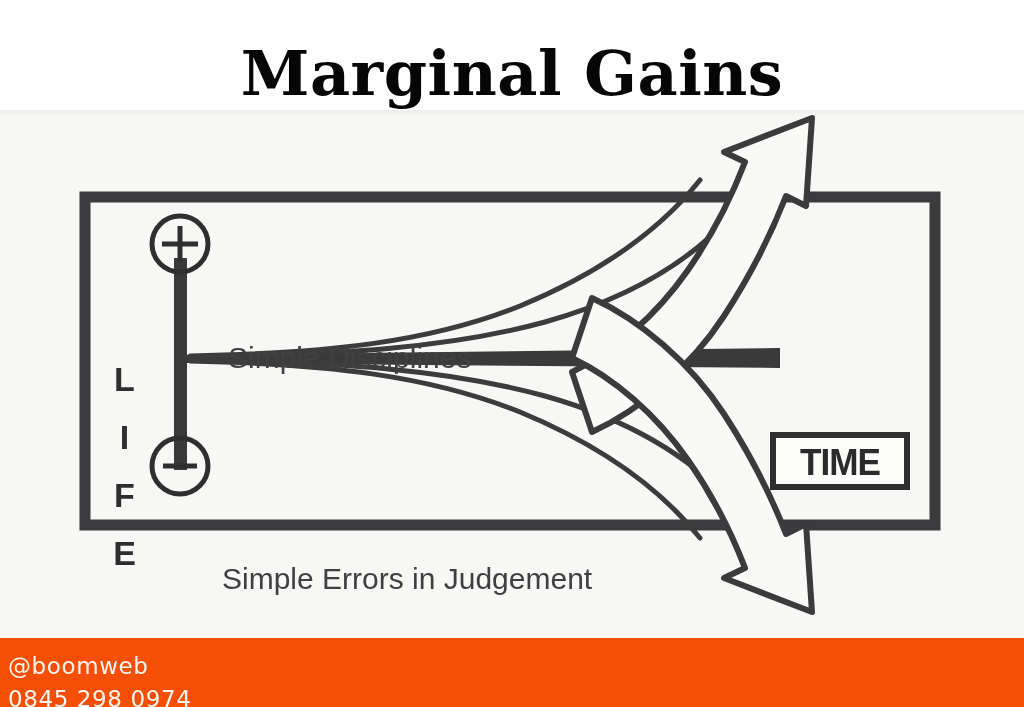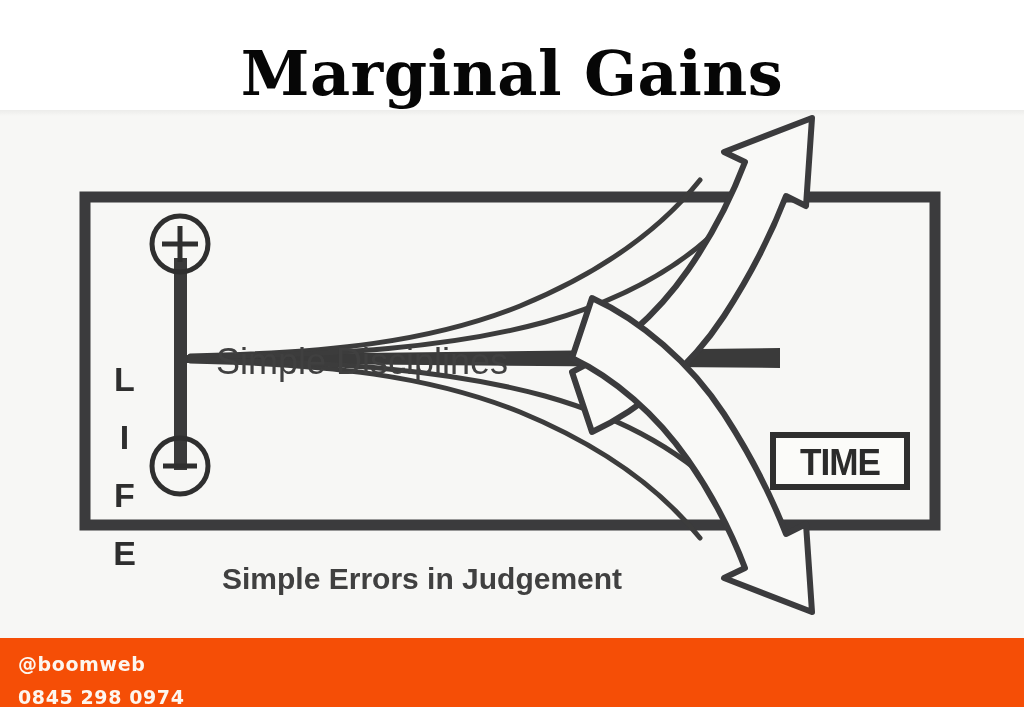--- a/index.html
+++ b/index.html
@@ -54,29 +54,29 @@
     left: 0; top: 0;
     width: 1024px; height: 528px;
     display: block;
   }
   .txt {
     position: absolute;
     color: #3a3a3a;
     white-space: nowrap;
   }
   #label-plus-text {
-    left: 216px; top: 231px;
-    font-size: 36px;
+    left: 228px; top: 231px;
+    font-size: 30px;
     font-weight: 400;
     color: #404040;
   }
   #label-minus-text {
     left: 222px; top: 452px;
     font-size: 30px;
-    font-weight: 700;
+    font-weight: 400;
     color: #404040;
   }
   #axis-life {
     position: absolute;
     left: 108px; top: 240px;
     width: 34px;
     text-align: center;
     font-size: 34px;
     font-weight: 700;
     color: #2e2e2e;
@@ -99,24 +99,24 @@
   }
   
   #footer-bar {
     position: absolute;
     left: 0; top: 638px;
     width: 1024px; height: 69px;
     background: #f54e06;
   }
   .footer-line {
     position: absolute;
-    left: 18px;
+    left: 8px;
     font-family: "DejaVu Sans", sans-serif;
-    font-weight: 700;
-    font-size: 19px;
+    font-weight: 400;
+    font-size: 23px;
     color: #fdf6ef;
     letter-spacing: 0.6px;
     white-space: nowrap;
   }
   #footer-handle { top: 15px; }
   #footer-phone { top: 48px; }
 </style>
 </head>
 <body>
 

